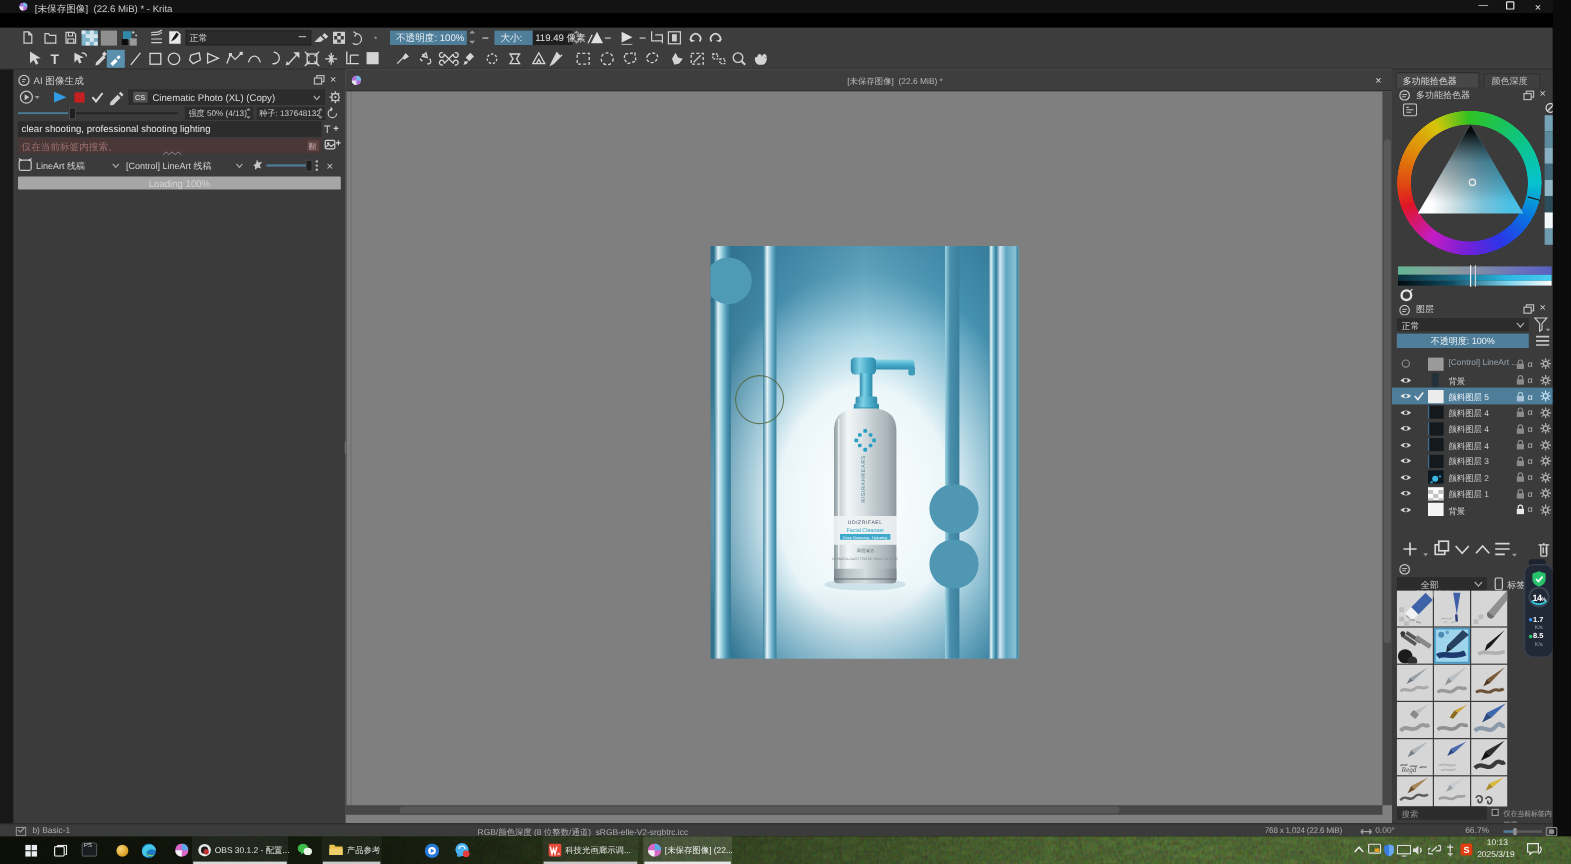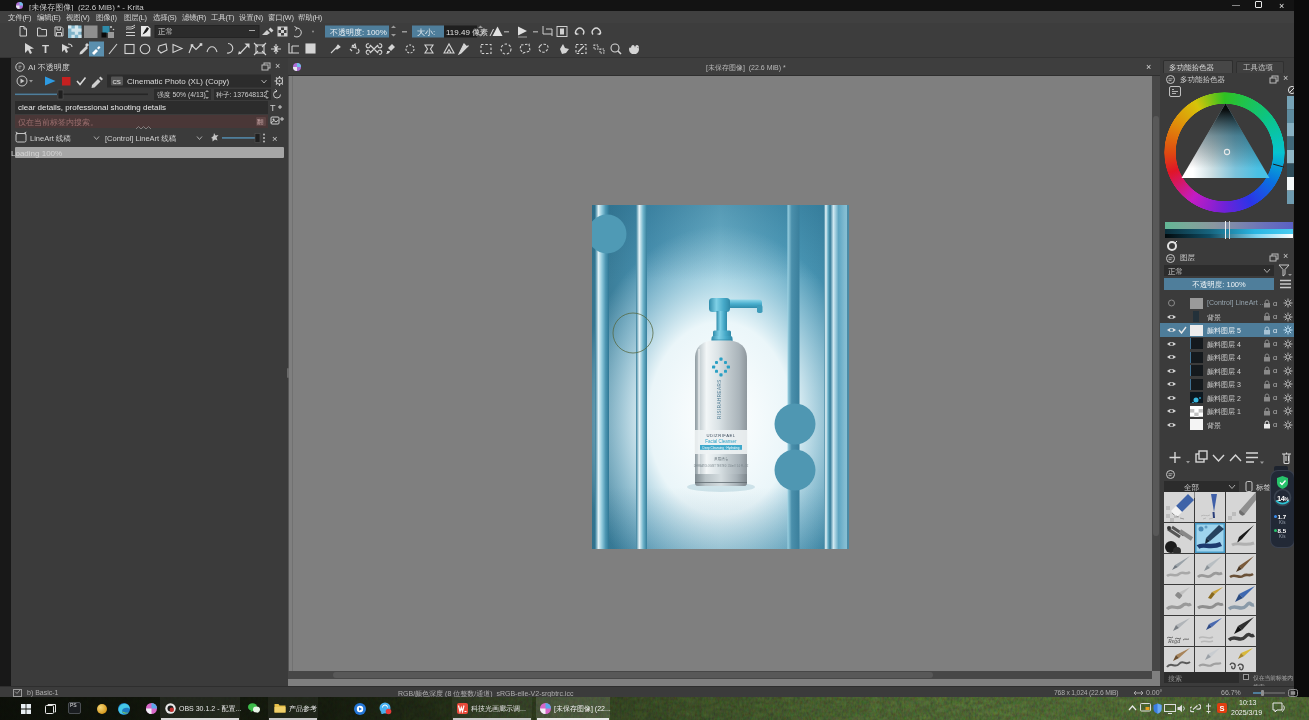--- a/index.html
+++ b/index.html
@@ -43,33 +43,20 @@
   <div id="titlebar">
     <svg class="abs" style="left:16px;top:2px" width="7" height="7" viewBox="0 0 10 10">
         <circle cx="5" cy="5" r="5" fill="#b06fd8"></circle>
         <path d="M5 0A5 5 0 0 1 10 5L5 5Z" fill="#6fc0e8"></path>
         <path d="M0 5A5 5 0 0 0 5 10L5 5Z" fill="#e8e8f0"></path>
       </svg>
     <span class="abs" style="left:29px;top:1.5px">[未保存图像]&nbsp; (22.6 MiB) * - Krita</span>
     <span class="abs" style="left:1232px;top:0px;color:#e8e8e8">—</span>
     <span class="abs" style="left:1255px;top:1px;width:7px;height:7px;border:1px solid #e8e8e8;border-radius:1px"></span>
     <span class="abs" style="left:1279px;top:1px;color:#e8e8e8;font-size:9px">×</span>
-  </div>
-  <div id="menubar">
-    <span class="mi" style="left:8px">文件(F)</span>
-      <span class="mi" style="left:37px">编辑(E)</span>
-      <span class="mi" style="left:66px">视图(V)</span>
-      <span class="mi" style="left:96px">图像(I)</span>
-      <span class="mi" style="left:124px">图层(L)</span>
-      <span class="mi" style="left:153px">选择(S)</span>
-      <span class="mi" style="left:182px">滤镜(R)</span>
-      <span class="mi" style="left:211px">工具(T)</span>
-      <span class="mi" style="left:239px">设置(N)</span>
-      <span class="mi" style="left:268px">窗口(W)</span>
-      <span class="mi" style="left:298px">帮助(H)</span>
   </div>
   <div id="tb1">
     <svg width="1294" height="17" viewBox="0 0 1294 17">
       <g stroke="#cfcfcf" fill="none" stroke-width="1">
         <path d="M20 3.5 h4 l2.5 2.5 v7 h-6.5 z M24 3.5 v2.5 h2.5"></path>
         <path d="M37.5 5 h3 l1 1.5 h5 v6.5 h-9 z"></path>
         <path d="M55 4 h6.5 l1.5 1.5 v7.5 h-8z M57 4.5 v2.5 h3.5 v-2.5 M56.5 13 v-3.5 h5 v3.5"></path>
       </g>
       <g>
         <rect x="68" y="2.5" width="13.5" height="12.5" fill="#7fb3c9"></rect>
@@ -322,21 +309,21 @@
       </div>
     <div id="vscroll">
         <div id="vthumb"></div>
       </div>
   </div>
   <div id="ldock">
     <svg class="abs" style="left:4px;top:4px" width="12" height="10" viewBox="0 0 12 10">
         <circle cx="5" cy="5" r="4.2" fill="none" stroke="#c8c8c8"></circle>
         <path d="M3.5 4.2h3M3.5 6h2" stroke="#c8c8c8" fill="none" stroke-width="0.8"></path>
       </svg>
-    <span class="abs" style="left:17px;top:4px;font-size:8px">AI 不透明度</span>
+    <span class="abs" style="left:17px;top:4px;font-size:8px">AI 图像生成</span>
     <svg class="abs" style="left:250px;top:4px" width="10" height="9" viewBox="0 0 10 9">
         <rect x="3" y="1" width="6" height="5" fill="none" stroke="#bbb"></rect>
         <rect x="1" y="3" width="6" height="5" fill="#3b3b3b" stroke="#bbb"></rect>
       </svg>
     <span class="abs" style="left:264px;top:2.5px;font-size:9px;color:#ccc">×</span>
     <svg class="abs" style="left:4px;top:16px" width="268px" height="14" viewBox="0 0 268 14">
       <circle cx="7" cy="7" r="5" fill="none" stroke="#c6c6c6"></circle>
         <path d="M5.5 4.5 L9.5 7 L5.5 9.5z" fill="#c6c6c6"></path>
         <path d="M14 6 l2 2.5 2-2.5" fill="#9a9a9a"></path>
       <path d="M30 2.5 L40.5 7 L30 11.5z" fill="#2e9be2"></path>
@@ -361,21 +348,21 @@
       <rect x="43" y="1" width="5" height="9" fill="#202020" stroke="#555" stroke-width="0.6"></rect>
       <rect x="139" y="0" width="57" height="11" fill="#2c2c2c"></rect>
       <text x="142" y="8" font-size="6.8" fill="#cfcfcf">强度 50% (4/13)</text>
       <path d="M190 3 l2-2 2 2z M190 8 l2 2 2-2z" fill="#999"></path>
       <rect x="199" y="0" width="57" height="11" fill="#2c2c2c"></rect>
       <text x="201" y="8" font-size="6.8" fill="#cfcfcf">种子: 137648132</text>
       <path d="M250 3 l2-2 2 2z M250 8 l2 2 2-2z" fill="#999"></path>
       <path d="M262 2 a3.5 3.5 0 1 0 3.5 3.5 M262 2 l-1.5-1.5 M262 2 l-1.5 1.5" stroke="#c6c6c6" fill="none"></path>
     </svg>
     <div class="abs" style="left:4px;top:43px;width:253px;height:13px;background:#2c2c2c"></div>
-    <span class="abs" style="left:7px;top:45px;font-size:8px;color:#e6e6e6">clear details, professional shooting details</span>
+    <span class="abs" style="left:7px;top:45px;font-size:8px;color:#e6e6e6">clear shooting, professional shooting lighting</span>
     <div class="abs" style="left:4px;top:57px;width:253px;height:13px;background:#4a3737"></div>
     <span class="abs" style="left:7px;top:59px;font-size:8px;color:#9c6f6f">仅在当前标签内搜索。</span>
     <div class="abs" style="left:245px;top:59px;width:10px;height:9px;background:#5d4444;border-radius:1px"></div>
     <span class="abs" style="left:246px;top:59.5px;font-size:6.5px;color:#c9a7a7">翻</span>
     <svg class="abs" style="left:259px;top:45px" width="14" height="24" viewBox="0 0 14 24">
         <text x="0" y="8" font-size="9" fill="#cfcfcf">T</text>
         <path d="M8 4h4M10 2v4" stroke="#cfcfcf"></path>
         <rect x="1" y="14" width="8" height="7" rx="1" fill="none" stroke="#cfcfcf"></rect>
         <circle cx="3.5" cy="16.5" r="1" fill="#cfcfcf"></circle>
         <path d="M1 20 l3-2.5 2 1.5 2.5-2" stroke="#cfcfcf" fill="none"></path>
@@ -394,28 +381,28 @@
       <path d="M196 7 l2.5-2 0.5-3 1.5 2.5 3-0.5 -2 2.5 1 3 -2.5-1 -2.5 2 0-3z" fill="#c6c6c6"></path>
       <rect x="207" y="6" width="33" height="1.8" fill="#4f7e9b"></rect>
         <rect x="240" y="6.3" width="5" height="1.2" fill="#666"></rect>
       <rect x="240" y="2.5" width="5" height="9" fill="#202020" stroke="#555" stroke-width="0.6"></rect>
       <circle cx="249" cy="3.5" r="1" fill="#bbb"></circle>
         <circle cx="249" cy="7" r="1" fill="#bbb"></circle>
         <circle cx="249" cy="10.5" r="1" fill="#bbb"></circle>
       <text x="257" y="10.5" font-size="9.5" fill="#ccc">×</text>
     </svg>
     <div class="abs" style="left:4px;top:89px;width:269px;height:11px;background:#a6a6a6;border-radius:1px"></div>
-    <span class="abs" style="left:0;top:90.5px;width:277px;text-align:left;font-size:8px;color:#d4d4d4">Loading 100%</span>
+    <span class="abs" style="left:0;top:90.5px;width:277px;text-align:center;font-size:8px;color:#d4d4d4">Loading 100%</span>
   </div>
   <div id="rdock">
     
     <div class="abs" style="left:3px;top:2px;width:70px;height:13px;background:#474747;border:1px solid #2e2e2e;border-bottom:none;border-radius:2px 2px 0 0"></div>
     <span class="abs" style="left:9px;top:4.5px;font-size:7.5px;color:#dadada">多功能拾色器</span>
     <div class="abs" style="left:76px;top:3px;width:48px;height:12px;background:#3f3f3f;border:1px solid #303030;border-bottom:none;border-radius:2px 2px 0 0"></div>
-    <span class="abs" style="left:83px;top:4.5px;font-size:7.5px;color:#c0c0c0">工具选项</span>
+    <span class="abs" style="left:83px;top:4.5px;font-size:7.5px;color:#c0c0c0">颜色深度</span>
     
     <svg class="abs" style="left:6px;top:17px" width="11" height="9" viewBox="0 0 11 9">
         <circle cx="4.5" cy="4.5" r="4" fill="none" stroke="#c8c8c8"></circle>
         <path d="M2.5 3.8h4M2.5 5.6h3" stroke="#c8c8c8" stroke-width="0.8"></path>
       </svg>
     <span class="abs" style="left:20px;top:17px;font-size:7.5px;color:#d0d0d0">多功能拾色器</span>
     <svg class="abs" style="left:109px;top:17px" width="10" height="9" viewBox="0 0 10 9">
         <rect x="3" y="1" width="6" height="5" fill="none" stroke="#bbb"></rect>
         <rect x="1" y="3" width="6" height="5" fill="#3b3b3b" stroke="#bbb"></rect>
       </svg>

